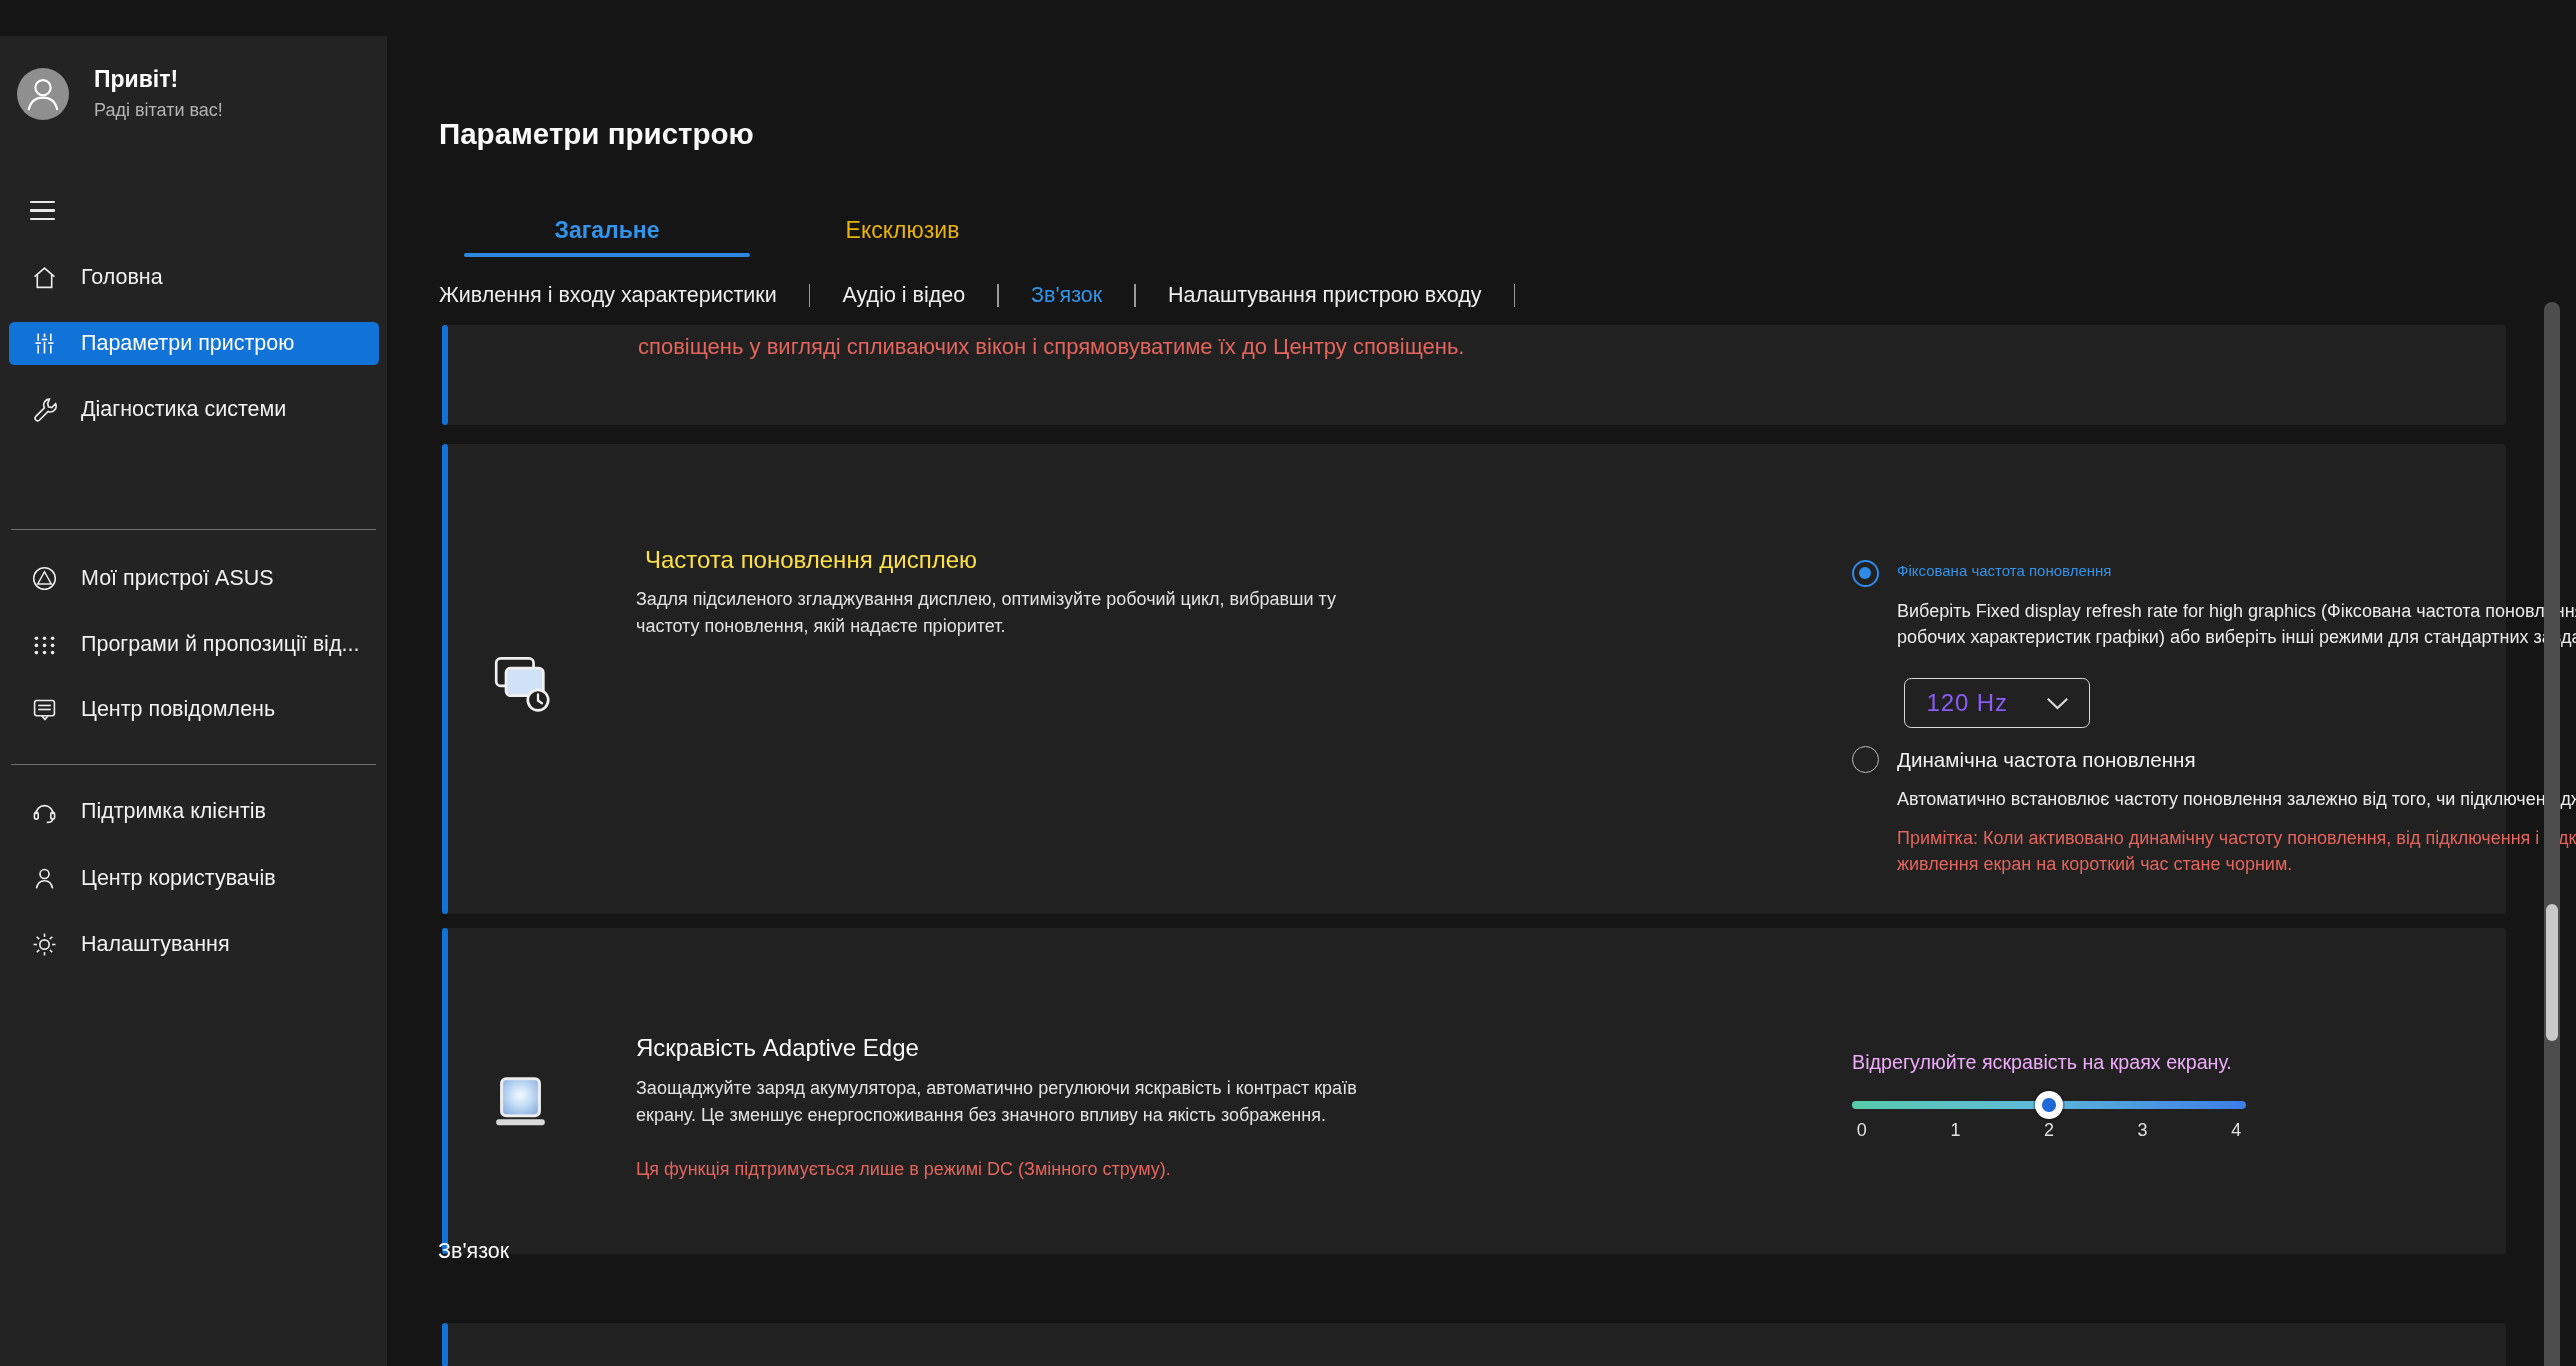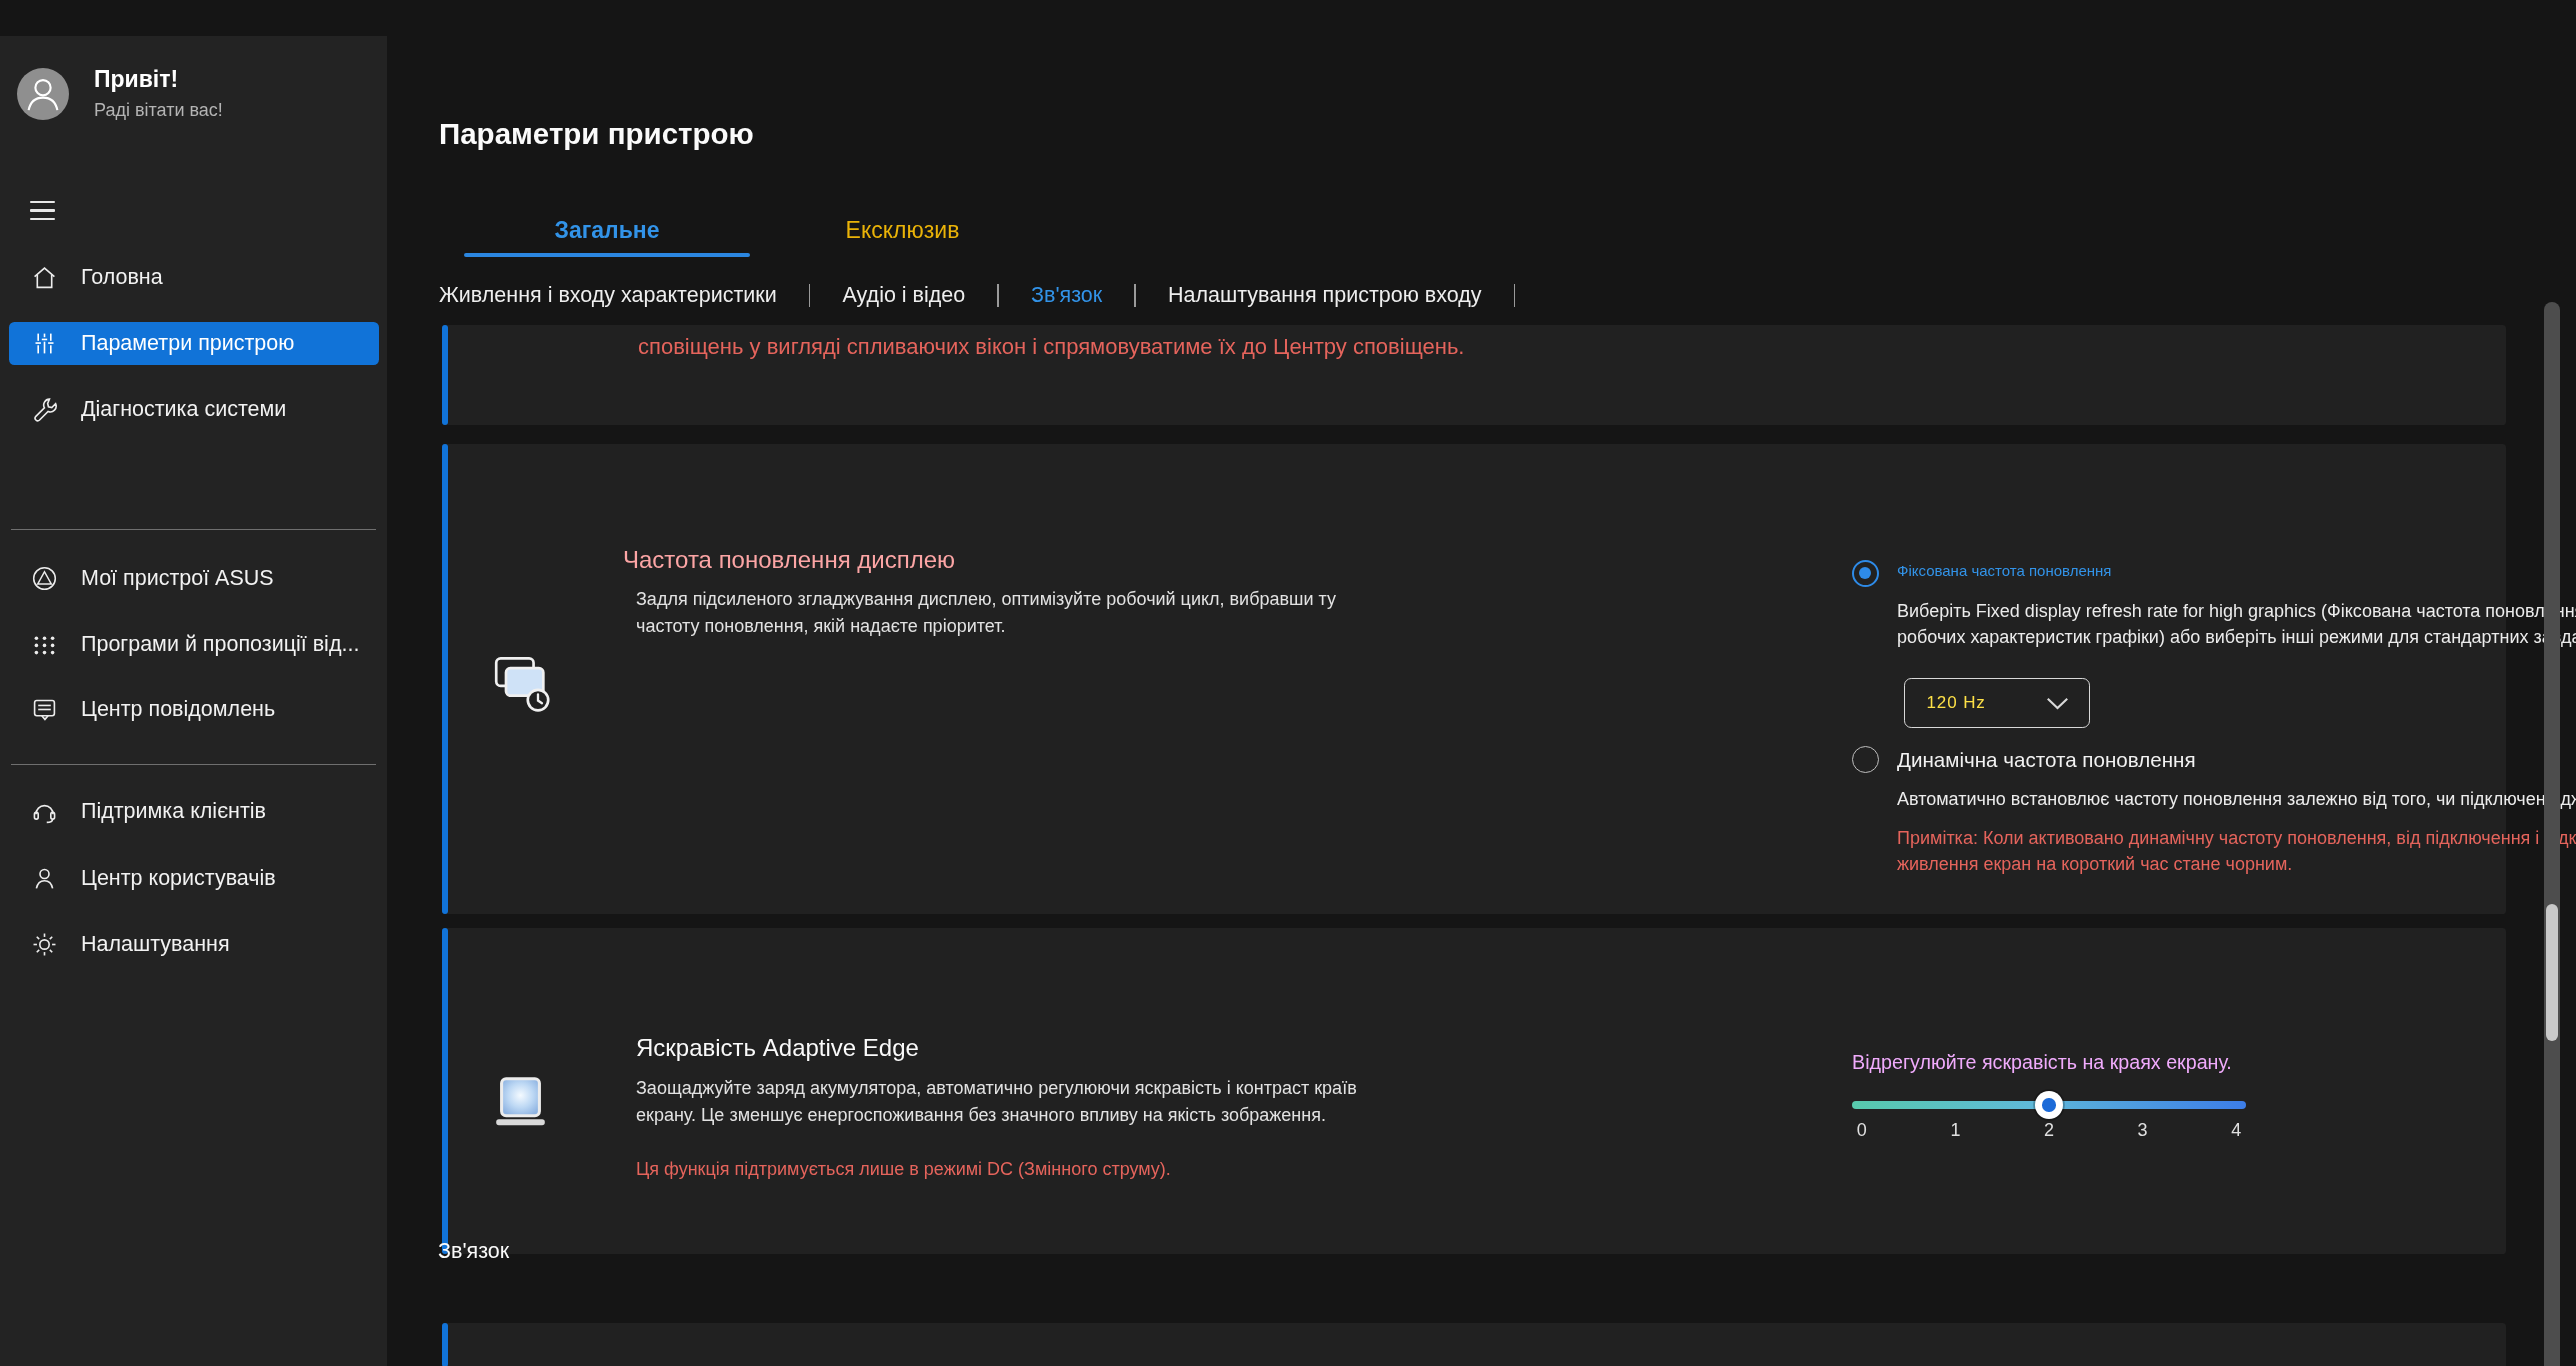--- a/index.html
+++ b/index.html
@@ -49,32 +49,32 @@
   
   .card{position:absolute;left:55px;width:2064px;background:var(--cardBg);border-radius:3.6px;}
   .stripe{position:absolute;left:0;top:0;width:6.3px;height:100%;border-radius:3.6px;background:var(--accent);}
   .card-notice{top:289px;height:100px;}
   .card-refresh{top:408px;height:470px;}
   .card-edge{top:892px;height:326px;}
   .card-connect{top:1287px;height:44px;border-radius:3.6px 3.6px 0 0;}
   .red{color:var(--red);}
   .notice-text{position:absolute;left:196px;top:9px;font-size:22px;line-height:26px;}
 
-  .rc-title{position:absolute;left:181px;top:102px;font-size:24px;color:#fca5a5;}
+  .rc-title{position:absolute;left:203px;top:102px;font-size:24px;color:#fde047;}
   .rc-desc{position:absolute;left:194px;top:142px;width:716px;font-size:18px;line-height:27px;color:#e2e2e2;}
   .rc-icon{position:absolute;left:47px;top:209px;}
   .radio{position:absolute;width:27px;height:27px;border-radius:50%;}
   .radio.on{border:2.7px solid #2e8be8;}
   .radio.on::after{content:"";position:absolute;left:4.5px;top:4.5px;width:12.5px;height:12.5px;border-radius:50%;background:#2e8be8;}
   .radio.off{border:1.8px solid #bdbdbd;}
   .r1{left:1410px;top:116px;} .r2{left:1410px;top:302px;}
   .r1-label{position:absolute;left:1455px;top:118px;font-size:15px;color:var(--accentText);}
   .r1-desc{position:absolute;left:1455px;top:154px;width:939px;font-size:18px;line-height:26px;color:#ececec;}
   .dropdown{position:absolute;left:1462px;top:234px;width:186px;height:50px;border:1.8px solid #d9d9d9;border-radius:7.2px;}
-  .dropdown-value{position:absolute;left:21.5px;top:0;height:47px;line-height:47px;font-size:17px;color:#fde047;letter-spacing:0.9px;}
+  .dropdown-value{position:absolute;left:21.5px;top:0;height:47px;line-height:47px;font-size:24px;color:#8b5cf6;letter-spacing:0.9px;}
   .dropdown-chevron{position:absolute;right:19.7px;top:18px;}
   .r2-label{position:absolute;left:1455px;top:304px;font-size:20.6px;color:#f2f2f2;}
   .r2-desc{position:absolute;left:1455px;top:342px;width:984px;font-size:18px;line-height:26px;color:#ececec;}
   .r2-note{position:absolute;left:1455px;top:381px;width:877px;font-size:18px;line-height:26px;}
 
   .ec-title{position:absolute;left:194px;top:106px;font-size:24px;color:#fafafa;}
   .ec-desc{position:absolute;left:194px;top:147px;width:734px;font-size:18px;line-height:27px;color:#e2e2e2;}
   .ec-note{position:absolute;left:194px;top:231px;width:734px;font-size:18px;}
   .ec-icon{position:absolute;left:47px;top:149px;}
   .slider-label{position:absolute;left:1410px;top:123px;font-size:19.7px;color:#f0abfc;}

